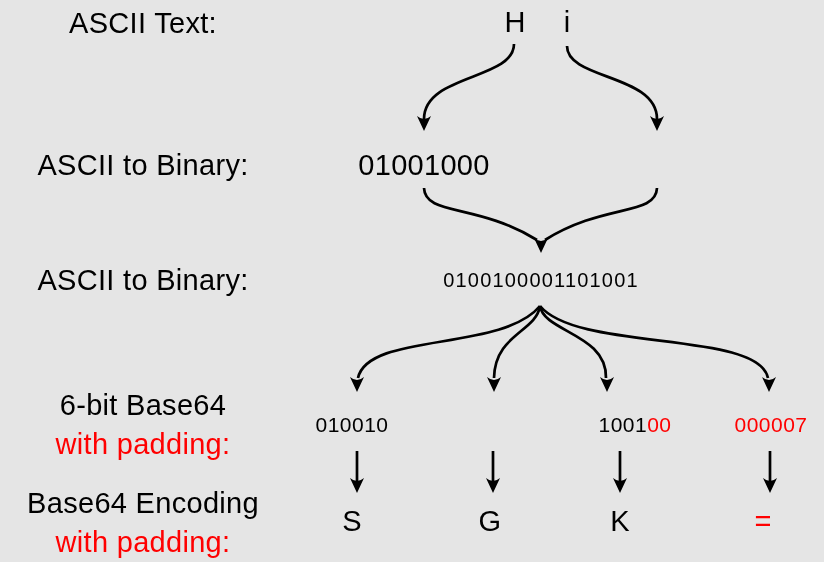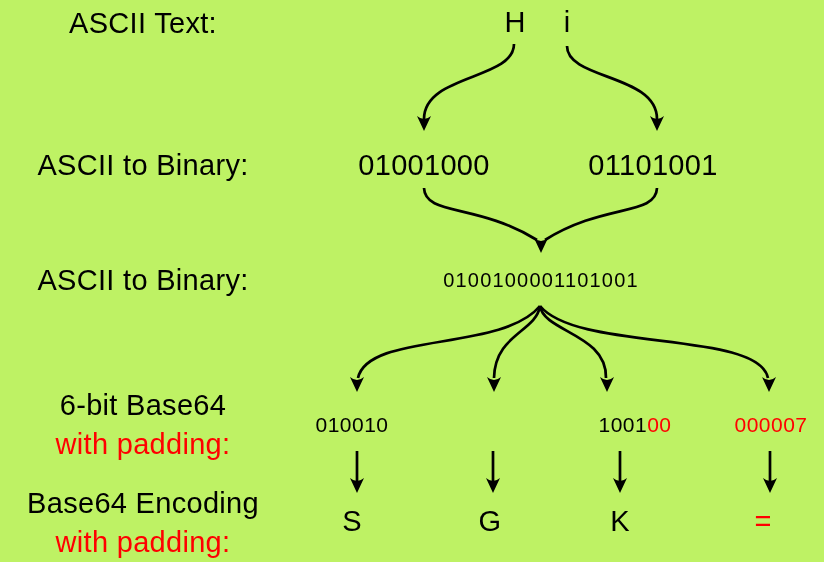--- a/index.html
+++ b/index.html
@@ -1,19 +1,19 @@
 <!DOCTYPE html>
 <html><head>
 <meta charset="utf-8">
 <style>
   html,body{margin:0;padding:0;background:#ffffff;}
   .canvas{
     position:relative;
     width:824px;height:562px;
-    background:#bef264;
+    background:#e5e5e5;
     font-family:"Liberation Sans","DejaVu Sans",sans-serif;
     color:#000000;
     overflow:hidden;
   }
   .abs{position:absolute;white-space:nowrap;}
   .ctr{transform:translateX(-50%);}
   .label{
     position:absolute;left:0;width:286px;
     text-align:center;
     font-size:29px;line-height:34px;
@@ -74,21 +74,20 @@
   </div>
   <div class="label two" style="top:484px">
     <div>Base64 Encoding</div>
     <div class="red">with padding:</div>
   </div>
 
   <div class="abs ctr txt" style="left:515px;top:6px">H</div>
   <div class="abs ctr txt" style="left:567px;top:6px">i</div>
 
   <div class="abs ctr txt" style="left:424px;top:149px">01001000</div>
-  <div class="abs ctr txt" style="left:653px;top:149px">01101001</div>
 
   <div class="abs ctr combined" style="left:541px;top:264px">0100100001101001</div>
 
   <div class="abs ctr bits" style="left:352px;top:410px"><span>010010</span><span class="red"></span></div>
   <div class="abs ctr bits" style="left:635px;top:410px"><span>1001</span><span class="red">00</span></div>
   <div class="abs ctr bits" style="left:771px;top:410px"><span></span><span class="red">000007</span></div>
 
   <div class="abs ctr txt" style="left:352px;top:505px">S</div>
   <div class="abs ctr txt" style="left:490px;top:505px">G</div>
   <div class="abs ctr txt" style="left:620px;top:505px">K</div>

